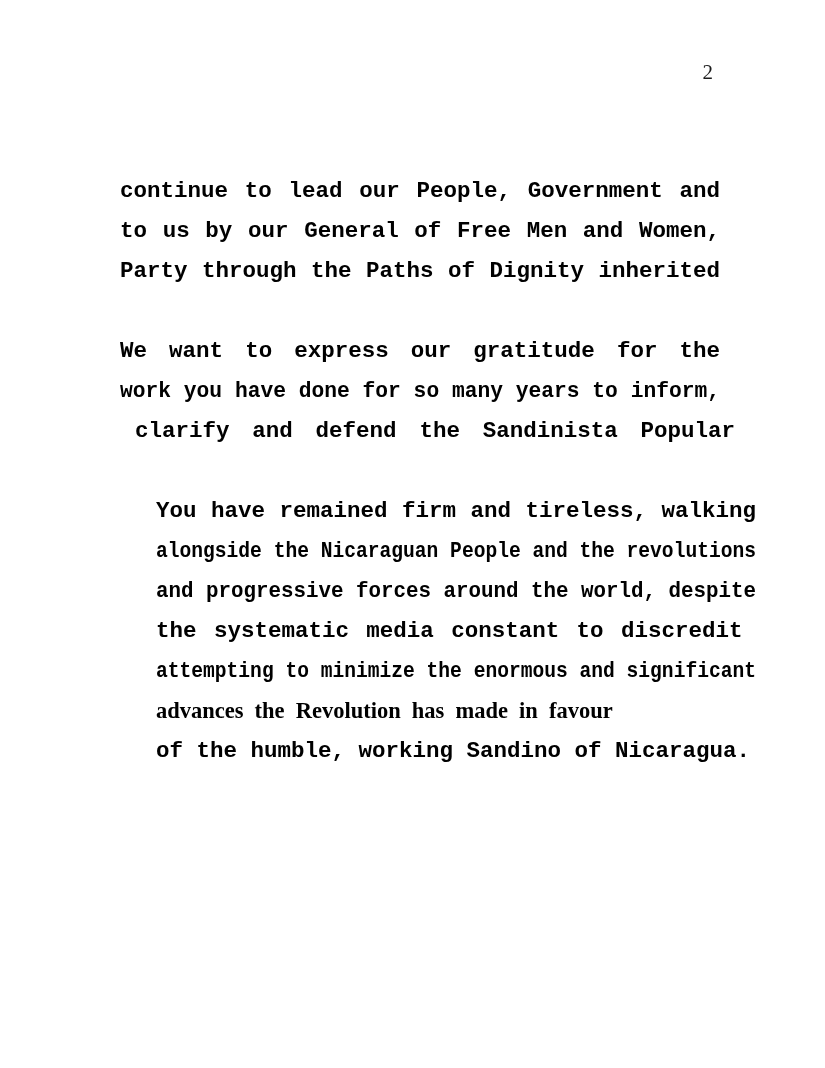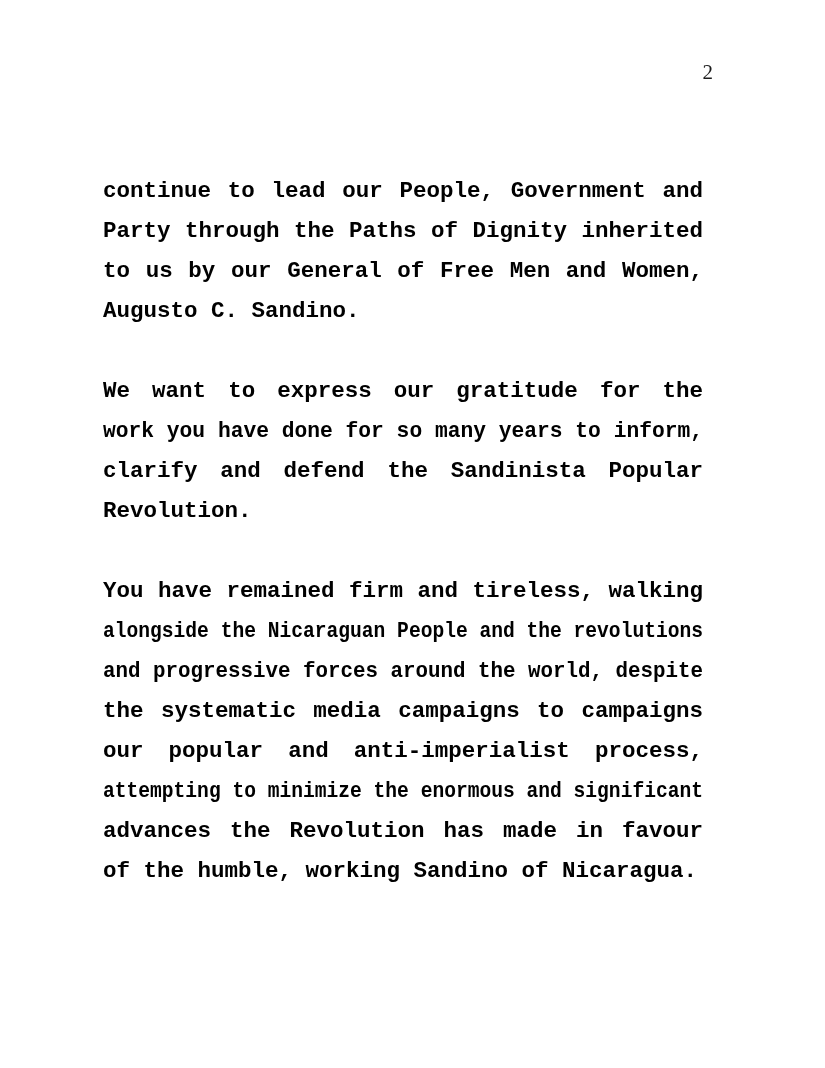--- a/index.html
+++ b/index.html
@@ -20,63 +20,61 @@
     left: 0;
     width: 713px;
     text-align: right;
     font-family: "Liberation Serif", serif;
     font-size: 21px;
     line-height: 24px;
     color: #1c1c1c;
   }
   .doc-body {
     position: absolute;
-    left: 103px;
+    left: 120px;
     top: 171px;
     width: 600px;
   }
   .paragraph {
     margin: 0 0 40px 0;
   }
   .paragraph:last-child {
     margin-bottom: 0;
+    margin-left: 36px;
   }
   .text-line {
     height: 40px;
     line-height: 40px;
     white-space: pre;
     font-family: "Liberation Mono", "DejaVu Sans Mono", monospace;
     font-weight: 700;
     font-size: 22.5px;
     color: #000000;
     transform-origin: 0 50%;
   }
 </style>
 </head>
 <body>
 
 <div class="page">
   <div class="page-number">2</div>
   <div class="doc-body" id="doc-body">
       <div class="paragraph">
         <div class="text-line"><span style="word-spacing: 3.23177px;">continue to lead our People, Government and</span></div>
+        <div class="text-line"><span style="word-spacing: 2.15451px;">to us by our General of Free Men and Women,</span></div>
         <div class="text-line"><span style="word-spacing: 0.981771px;">Party through the Paths of Dignity inherited</span></div>
-        <div class="text-line"><span style="word-spacing: 2.15451px;">to us by our General of Free Men and Women,</span></div>
-        <div class="text-line"><span>Augusto C. Sandino.</span></div>
       </div>
       <div class="paragraph">
         <div class="text-line"><span style="word-spacing: 8.55804px; margin-top: 48px;">We want to express our gratitude for the</span></div>
         <div class="text-line" style="transform: scaleX(0.945463);"><span>work you have done for so many years to inform,</span></div>
-        <div class="text-line"><span style="word-spacing: 9.28125px;">clarify and defend the Sandinista Popular</span></div>
-        <div class="text-line"><span>Revolution.</span></div>
+        <div class="text-line"><span style="word-spacing: 9.28125px; margin-left: 15px;">clarify and defend the Sandinista Popular</span></div>
       </div>
       <div class="paragraph">
         <div class="text-line"><span style="word-spacing: 0.981771px;">You have remained firm and tireless, walking</span></div>
         <div class="text-line" style="transform: scaleX(0.871302);"><span>alongside the Nicaraguan People and the revolutions</span></div>
         <div class="text-line" style="transform: scaleX(0.92577);"><span>and progressive forces around the world, despite</span></div>
-        <div class="text-line"><span style="word-spacing: 3.87812px;">the systematic media campaigns to campaigns</span></div>
-        <div class="text-line"><span style="word-spacing: 11.6016px;">our popular and anti-imperialist process,</span></div>
+        <div class="text-line"><span style="word-spacing: 3.87812px;">the systematic media constant to discredit</span></div>
         <div class="text-line" style="transform: scaleX(0.871302);"><span>attempting to minimize the enormous and significant</span></div>
-        <div class="text-line"><span style="word-spacing: 5.48438px;">advances the Revolution has made in favour</span></div>
+        <div class="text-line"><span style="word-spacing: 5.48438px; font-family: Liberation Serif, serif;">advances the Revolution has made in favour</span></div>
         <div class="text-line"><span>of the humble, working Sandino of Nicaragua.</span></div>
       </div>
     </div>
 </div>
 
 </body></html>

